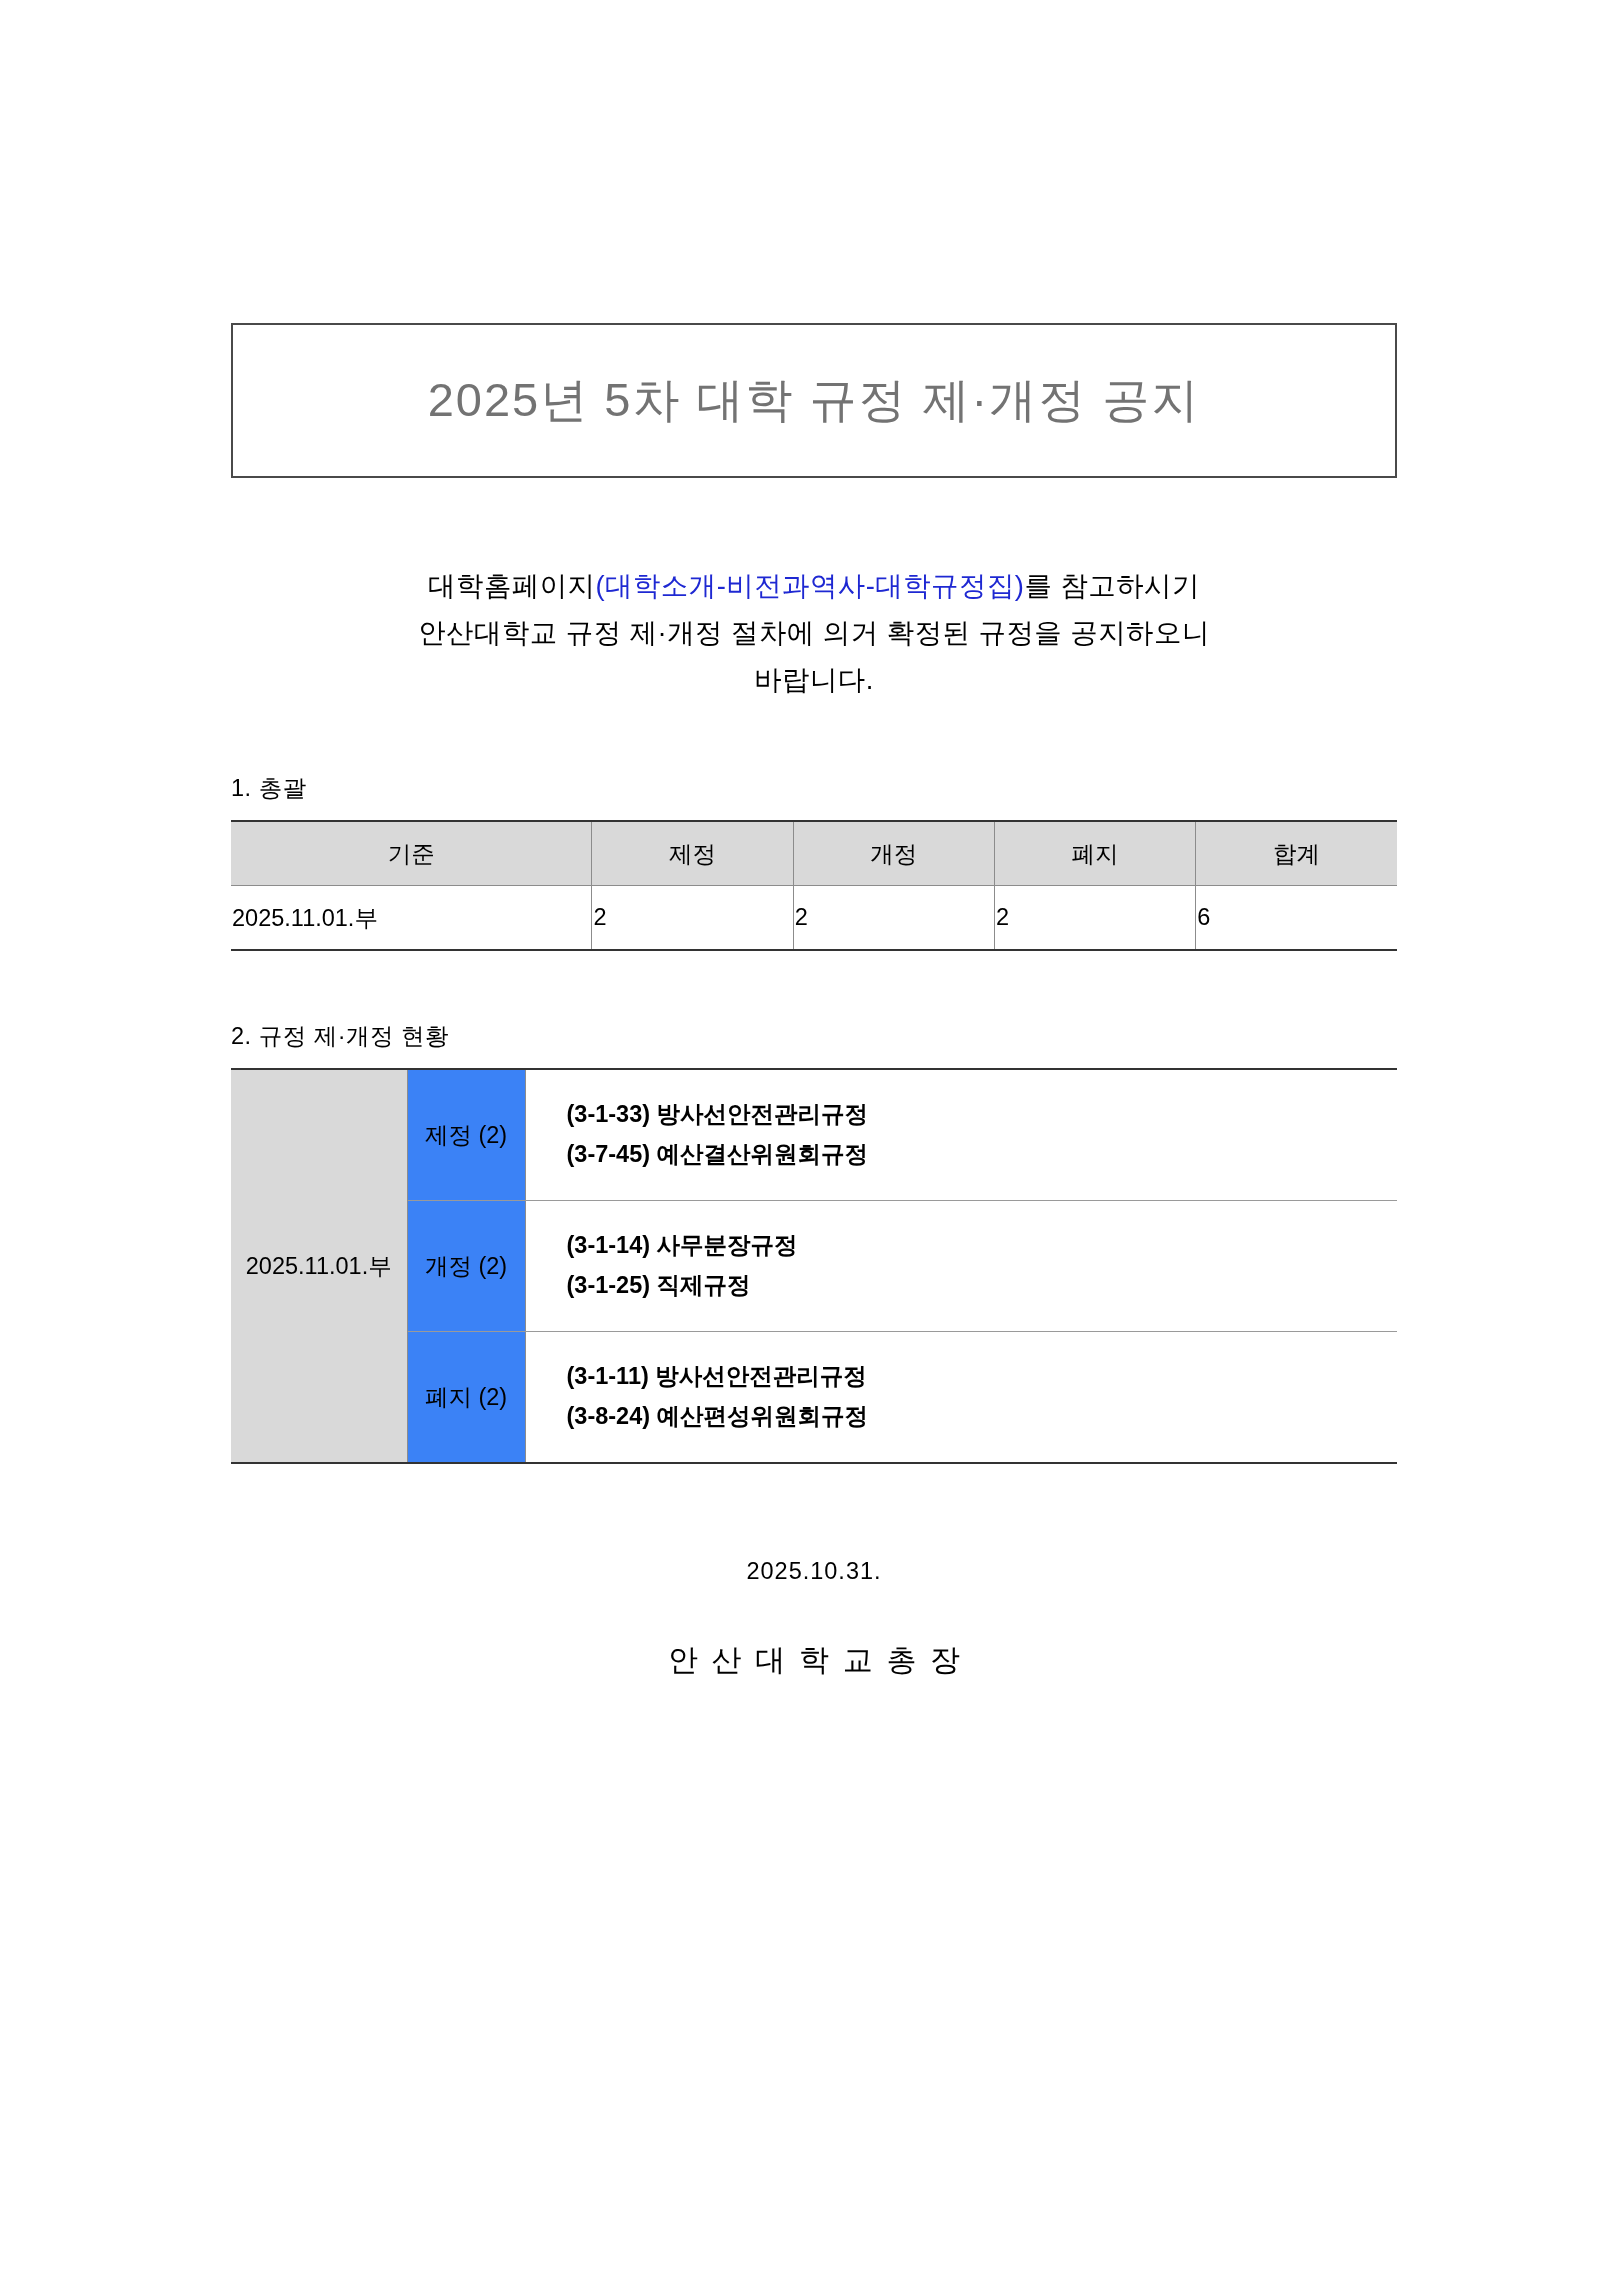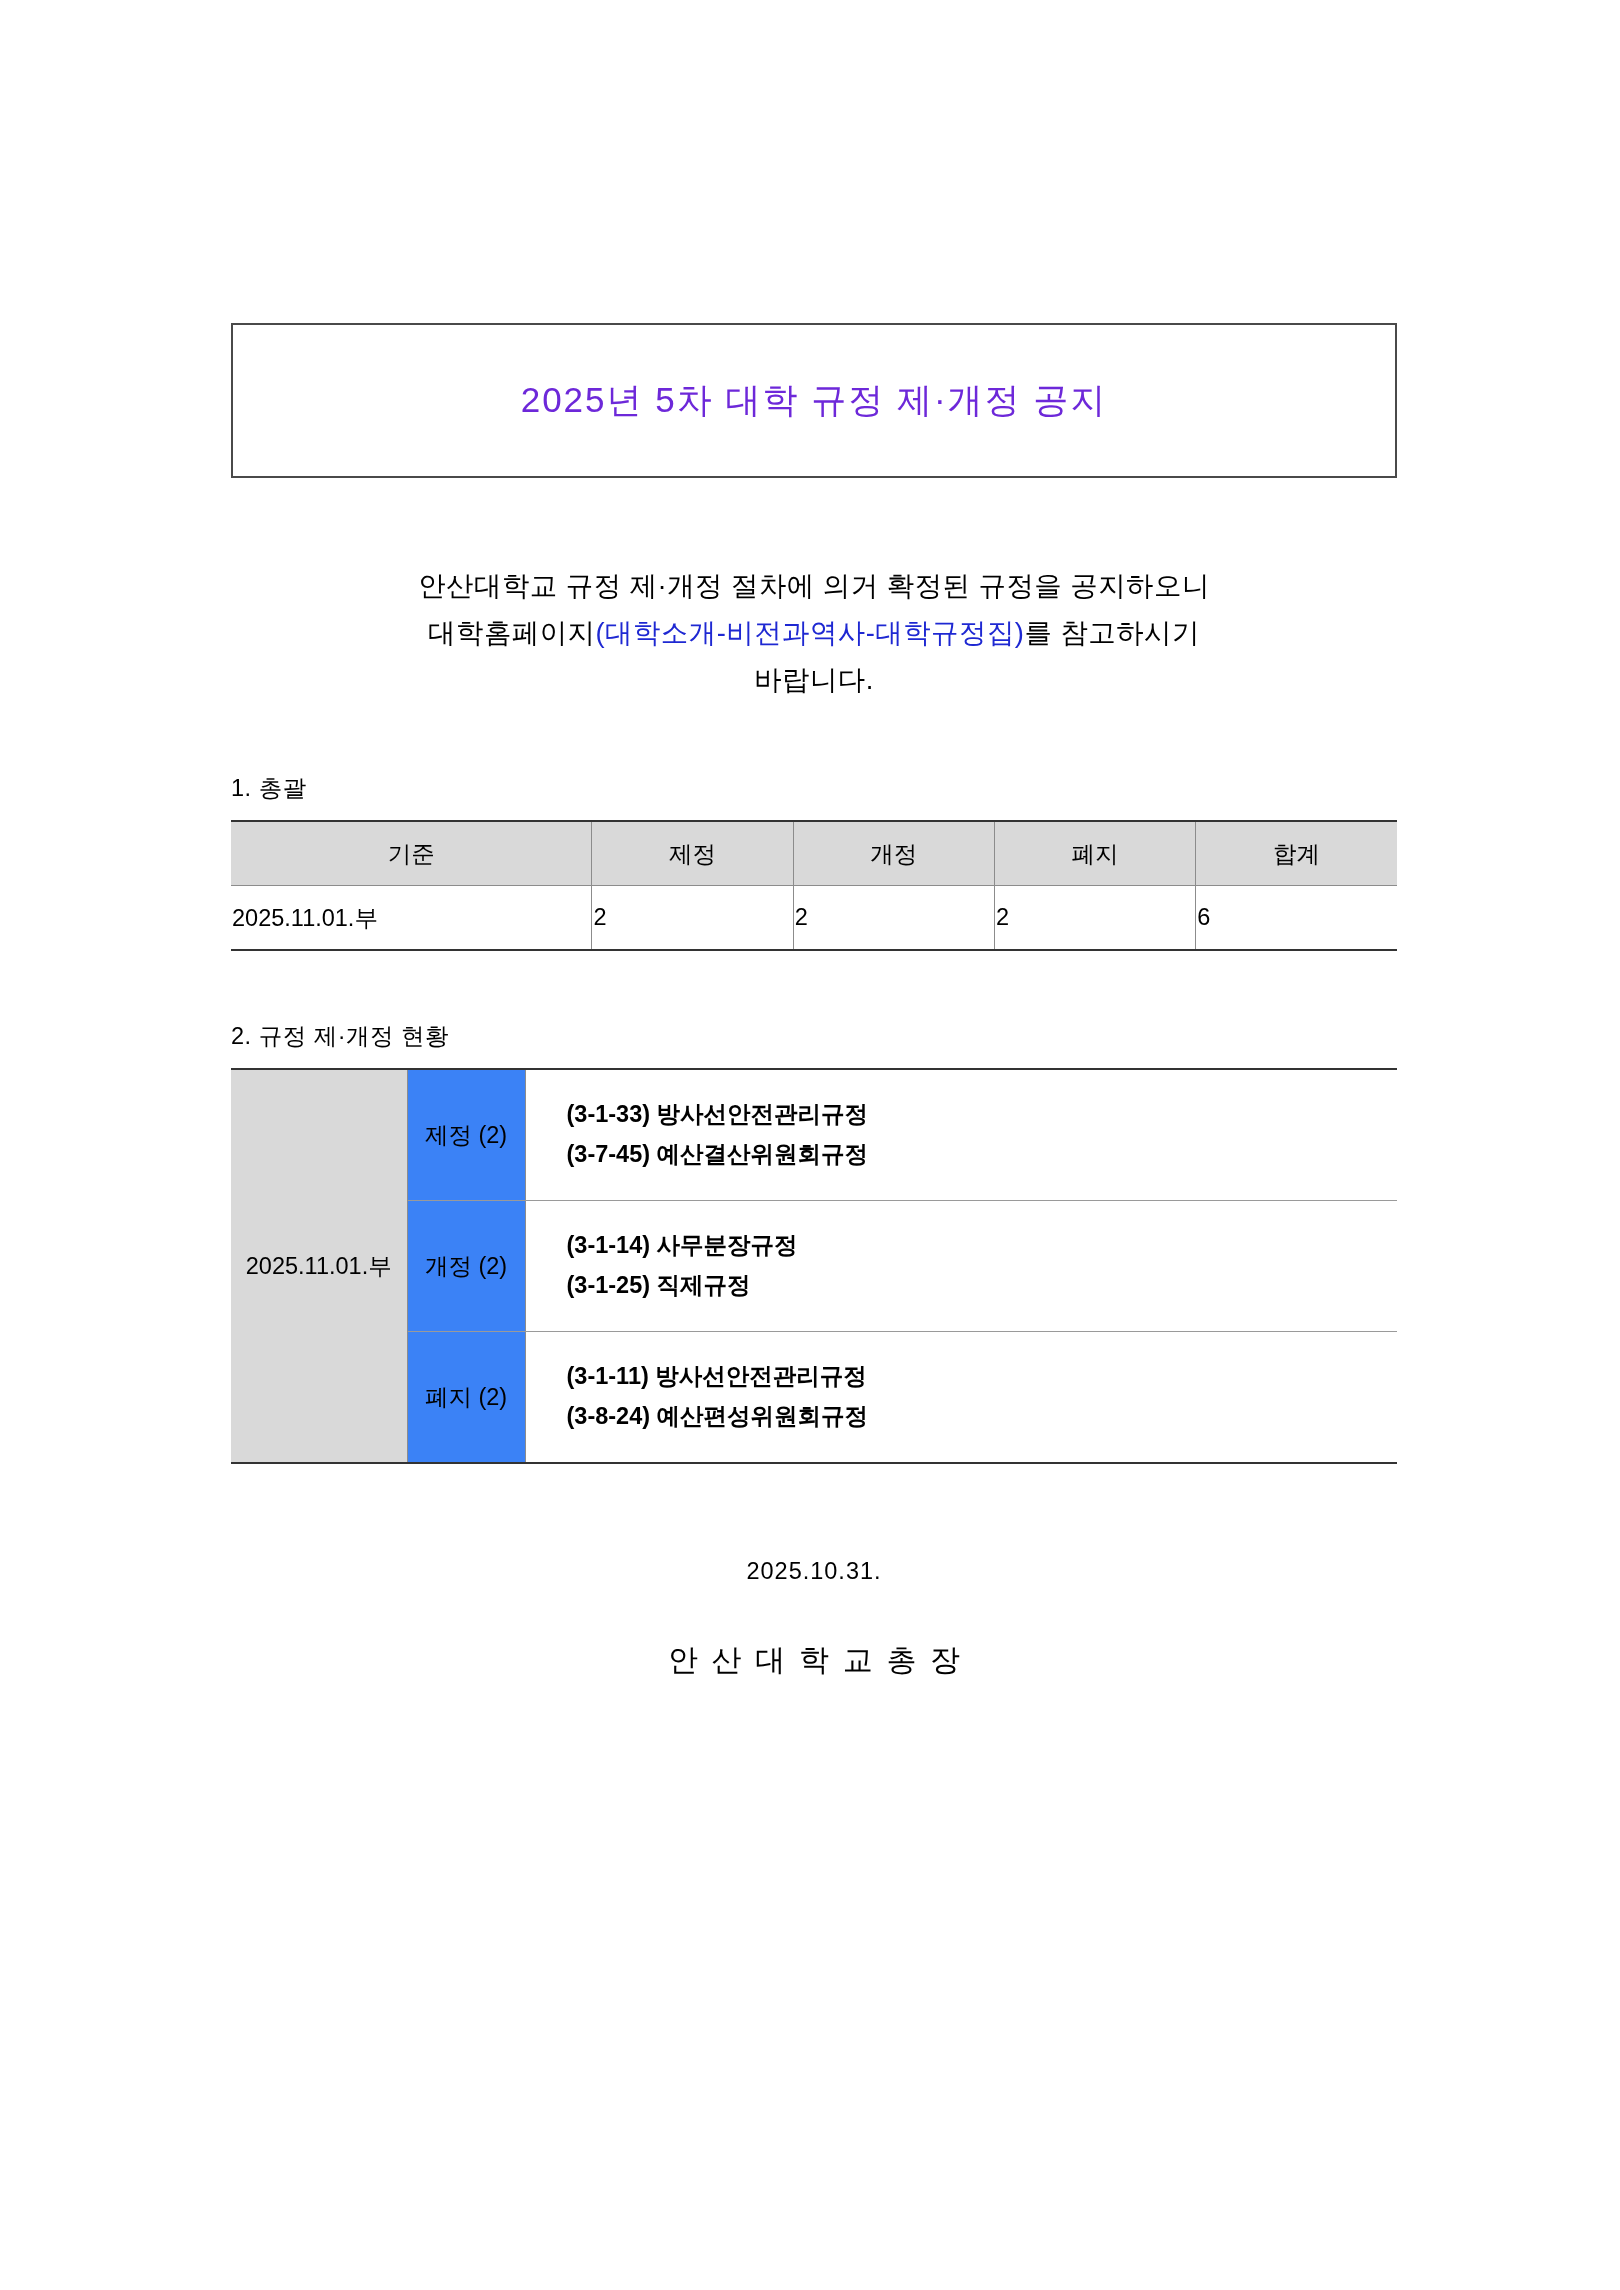--- a/index.html
+++ b/index.html
@@ -31,24 +31,24 @@
   
   .title-box {
     border: 2px solid #4a4a4a;
     height: 155px;
     display: flex;
     align-items: center;
     justify-content: center;
     box-sizing: border-box;
   }
   .title-text {
-    font-size: 35px;
+    font-size: 47px;
     letter-spacing: 2px;
     font-weight: 400;
-    color: #6d28d9;
+    color: #737373;
     white-space: nowrap;
   }
 
   
   .intro {
     margin-top: 84px;
     text-align: center;
     font-size: 27.4px;
     line-height: 1.72;
     letter-spacing: 0.5px;
@@ -156,22 +156,22 @@
 <body>
 
 <div class="page">
   <div class="content">
 
     <div class="title-box">
       <div class="title-text">2025년 5차 대학 규정 제·개정 공지</div>
     </div>
 
     <div class="intro">
+      <span class="line"><span>대학홈페이지</span><span class="link-blue">(대학소개-비전과역사-대학규정집)</span><span>를  참고하시기</span></span>
       <span class="line">안산대학교 규정 제·개정 절차에 의거 확정된 규정을 공지하오니</span>
-      <span class="line"><span>대학홈페이지</span><span class="link-blue">(대학소개-비전과역사-대학규정집)</span><span>를  참고하시기</span></span>
       <span class="line">바랍니다.</span>
     </div>
 
     <div class="section-label">1. 총괄</div>
 
     <table class="t1">
       <colgroup>
         <col style="width:260px">
         <col style="width:145px">
         <col style="width:145px">

